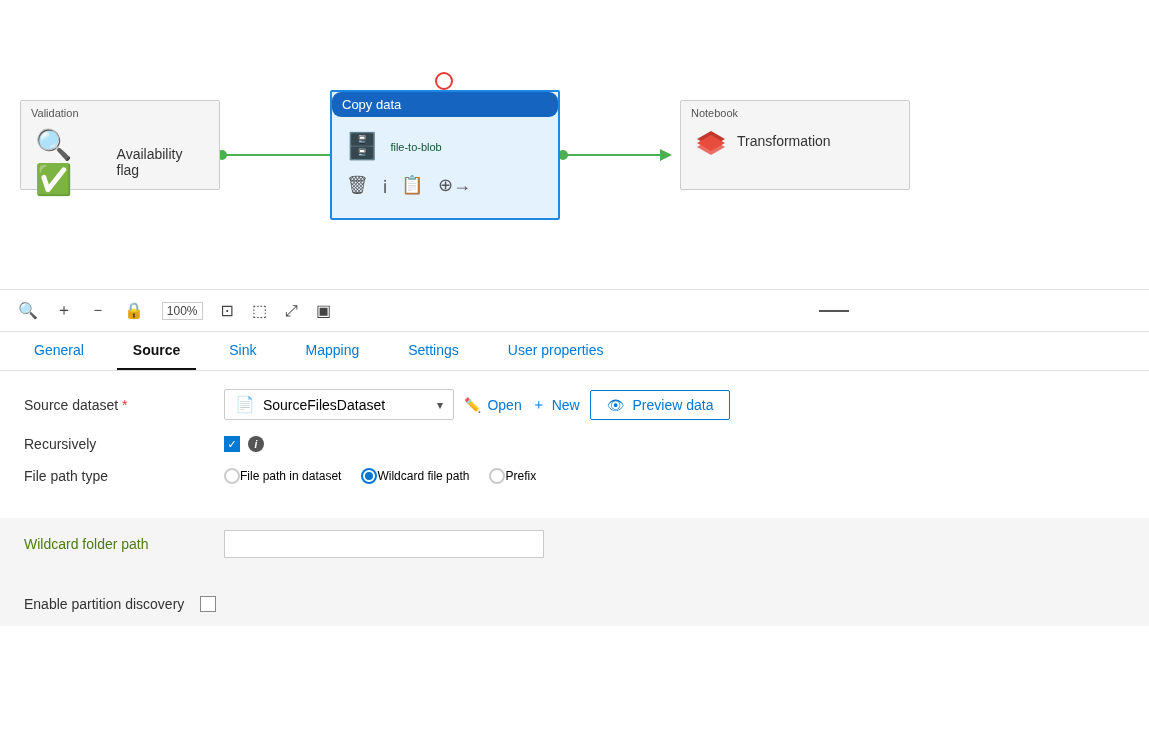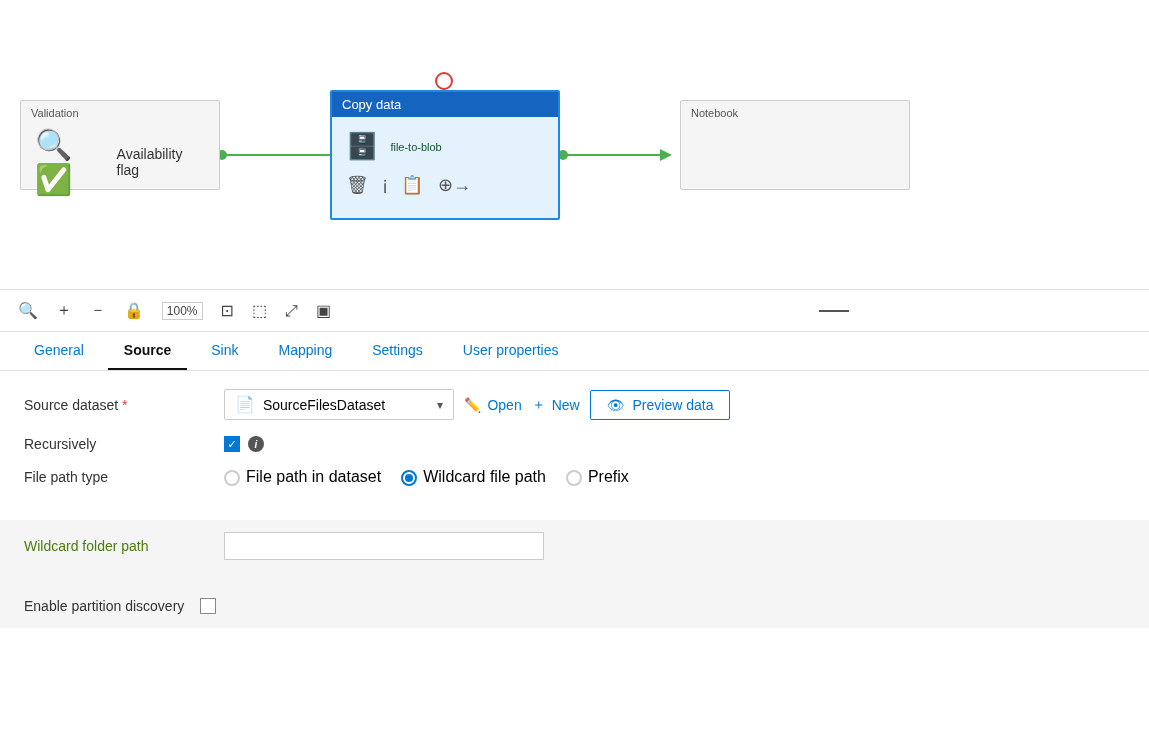--- a/index.html
+++ b/index.html
@@ -54,20 +54,21 @@
       height: 130px;
       border: 2px solid #1e88e5;
       background: #e3f2fd;
     }
     .node-copy .node-label {
       background: #1565c0;
       color: #fff;
       padding: 5px 10px;
       font-size: 13px;
       font-weight: 500;
+      border-radius: 9px;
     }
     .node-copy-body {
       display: flex;
       align-items: center;
       padding: 14px 14px 8px;
       gap: 12px;
     }
     .node-copy-title {
       font-size: 11px;
       color: #14532d;
@@ -137,21 +138,21 @@
       top: 50%;
       transform: translateY(-50%);
       width: 30px;
       height: 2px;
       background: #555;
     }
 
     
     .tabs {
       display: flex;
-      gap: 8px;
+      gap: 17px;
       padding: 0 18px;
       border-bottom: 1px solid #e0e0e0;
       background: #fff;
     }
     .tab {
       padding: 10px 16px;
       font-size: 14px;
       cursor: pointer;
       color: #0078d4;
       border-bottom: 2px solid transparent;
@@ -277,23 +278,22 @@
     }
 
     
     .radio-group {
       display: flex;
       align-items: center;
       gap: 20px;
     }
     .radio-option {
       display: flex;
-      align-items: flex-end;
-      gap: 6px;
-      font-size: 16px;
+      align-items: center;
+      font-size: 12px;
       cursor: pointer;
     }
     .radio-circle {
       width: 16px;
       height: 16px;
       border-radius: 50%;
       border: 2px solid #ccc;
       background: #fff;
       display: flex;
       align-items: center;
@@ -393,20 +393,29 @@
     <div class="node-copy-actions">
       <span style="cursor:pointer;">🗑</span>
       <span style="cursor:pointer;">ℹ</span>
       <span style="cursor:pointer;">📋</span>
       <span style="cursor:pointer;">⊕→</span>
     </div>
   </div>
 
   <div class="node node-notebook">
     <div class="node-label">Notebook</div>
+    <div class="node-body">
+
+      <svg width="32" height="28">
+        <polygon points="16,4 30,12 16,20 2,12" fill="#c0392b"></polygon>
+        <polygon points="16,12 30,20 16,28 2,20" fill="#e74c3c" opacity="0.8"></polygon>
+        <polygon points="16,8 30,16 16,24 2,16" fill="#e74c3c"></polygon>
+      </svg>
+      <span class="node-title">Transformation</span>
+    </div>
   </div>
 </div>
 
 <div class="toolbar">
   <span class="toolbar-icon">🔍</span>
   <span class="toolbar-icon">＋</span>
   <span class="toolbar-icon">－</span>
   <span class="toolbar-icon">🔒</span>
   <span class="toolbar-zoom">100%</span>
   <span class="toolbar-icon">⊡</span>

